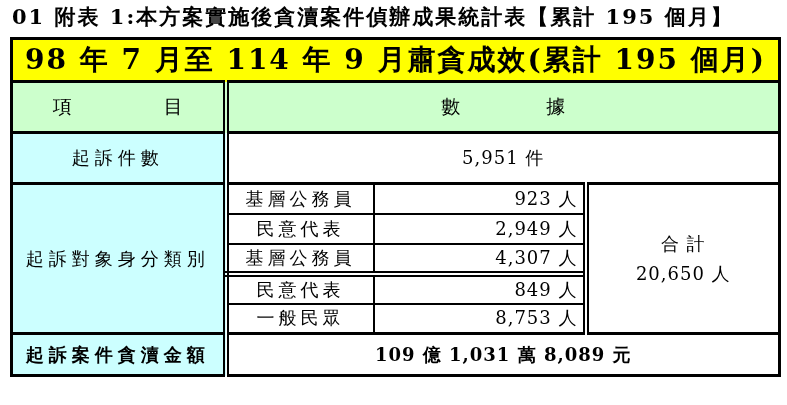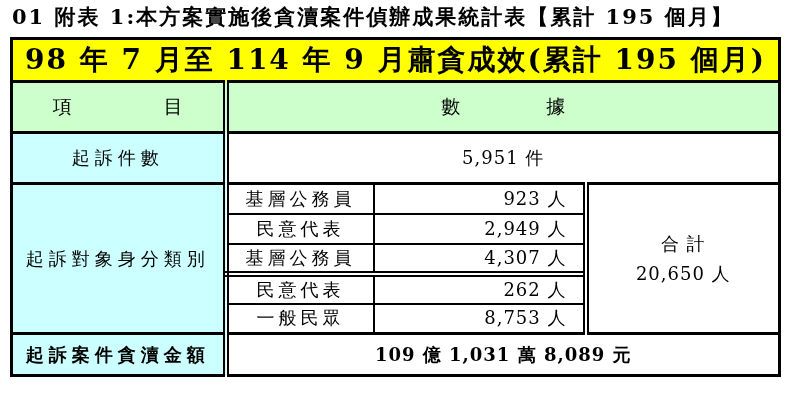--- a/index.html
+++ b/index.html
@@ -70,21 +70,21 @@
   td.label-cell {
     background: var(--label_bg);
     text-align: center;
     letter-spacing: 5px;
   }
   tr.case-row td { height: 51px; border-bottom: 3px solid var(--border_color); }
   td.center-val { text-align: center; letter-spacing: 1px; }
   
   tr.sub td { height: 30px; }
   td.cat { text-align: center; letter-spacing: 4px; }
-  td.val { text-align: right; padding-right: 16px; letter-spacing: 1px; }
+  td.val { text-align: right; padding-right: 5px; letter-spacing: 1px; }
   tr.dbl-bottom td.cat, tr.dbl-bottom td.val { border-bottom: 6px double var(--border_color); }
   td.dbl-left { border-left: 6px double var(--border_color); }
   td.total-cell { text-align: center; margin-left: 32px; }
   td.total-cell .total-line { line-height: 30px; letter-spacing: 1px; }
   
   tr.amount-row td { height: 42px; border-top: 3px solid var(--border_color); font-weight: bold; }
 </style>
 </head>
 <body>
 
@@ -136,21 +136,21 @@
       <tr class="sub">
         <td class="cat dbl-left">民意代表</td>
         <td class="val">2,949 人</td>
       </tr>
       <tr class="sub dbl-bottom">
         <td class="cat dbl-left">基層公務員</td>
         <td class="val">4,307 人</td>
       </tr>
       <tr class="sub">
         <td class="cat dbl-left">民意代表</td>
-        <td class="val">262 人</td>
+        <td class="val">849 人</td>
       </tr>
       <tr class="sub">
         <td class="cat dbl-left">一般民眾</td>
         <td class="val">8,753 人</td>
       </tr>
 
       <tr class="amount-row">
         <td class="label-cell">起訴案件貪瀆金額</td>
         <td colspan="3" class="center-val dbl-left">109 億 1,031 萬 8,089 元</td>
       </tr>

